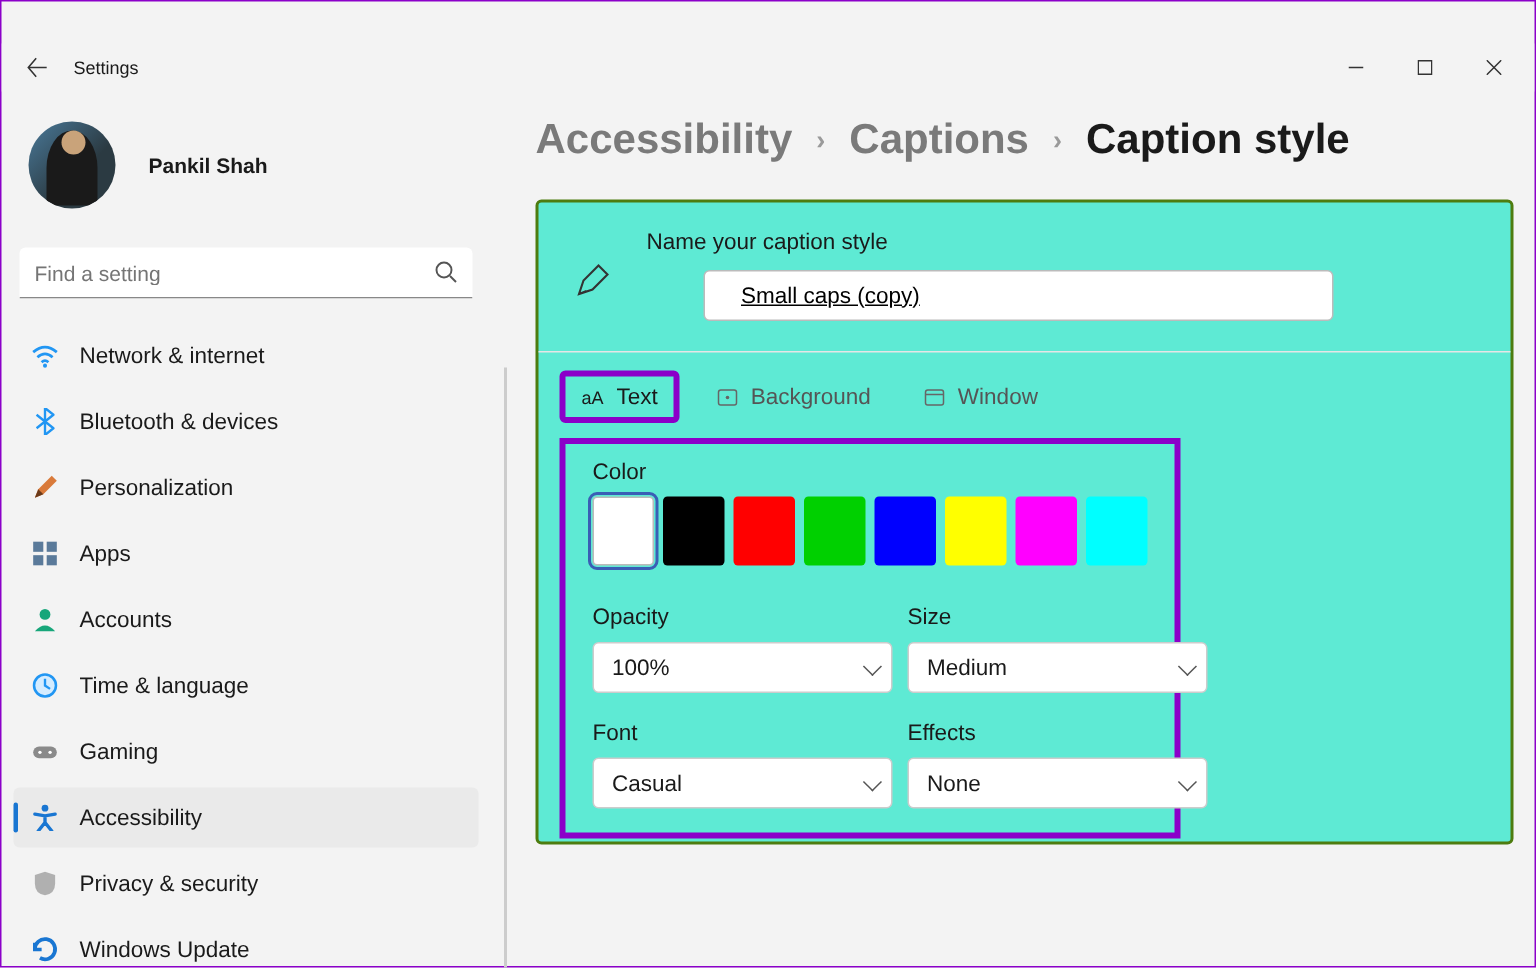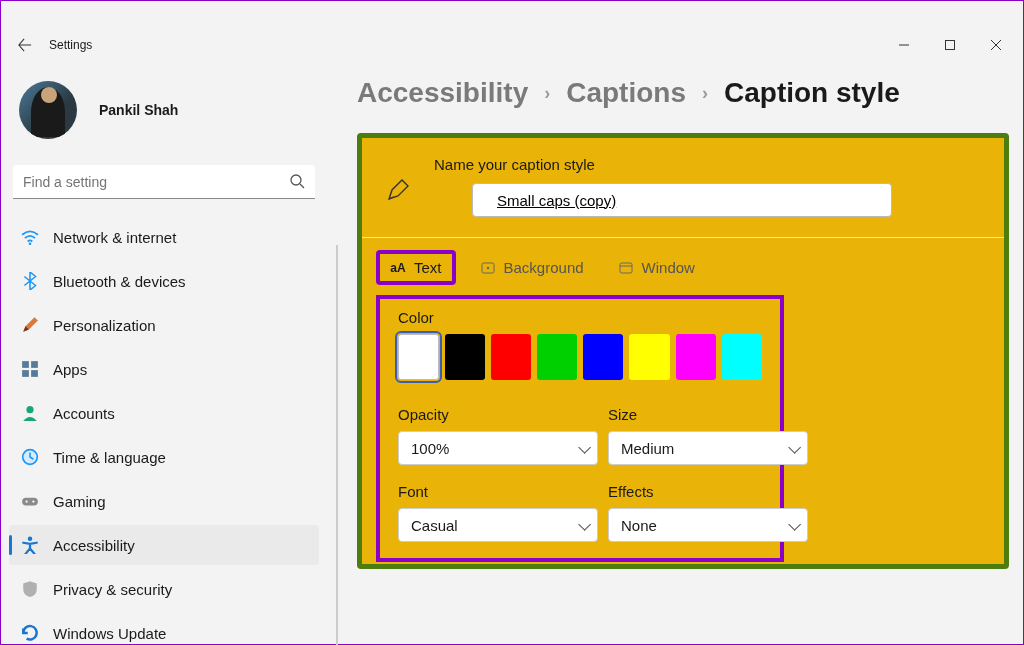--- a/index.html
+++ b/index.html
@@ -171,22 +171,22 @@
 }
 .breadcrumb .current {
   color: #1a1a1a;
   font-weight: 600;
 }
 .crumb-sep {
   font-size: 18px;
   color: #9a9a9a;
 }
 .card {
-  background: #eab308;
-  border: 5px solid #4d7c0f;
+  background: #5eead4;
+  border: 2px solid #4d7c0f;
   border-radius: 4px;
 }
 .name-row {
   display: flex;
   align-items: flex-start;
   gap: 20px;
   padding: 18px 24px 20px 24px;
   border-bottom: 1px solid #e6e6e6;
 }
 .pen-icon-wrap {
@@ -451,21 +451,21 @@
             </svg>
         </div>
         <div class="name-col">
           <span class="name-label">Name your caption style</span>
           <input class="name-input" value="Small caps (copy)" style="">
         </div>
       </div>
 
       <div class="tabs">
         <div class="tab active-tab">
-          <span class="tab-icon" style="font-size:12px;font-weight:700;">aA</span>
+          <span class="tab-icon" style="font-size:12px;font-weight:400;">aA</span>
           <span>Text</span>
         </div>
         <div class="tab">
           <span class="tab-icon">
               <svg width="16" height="16" viewBox="0 0 16 16">
                 <rect x="2" y="3" width="12" height="10" rx="1.5" stroke="#666" fill="none"></rect>
                 <circle cx="8" cy="8" r="1.2" fill="#666"></circle>
               </svg>
             </span>
           <span>Background</span>

